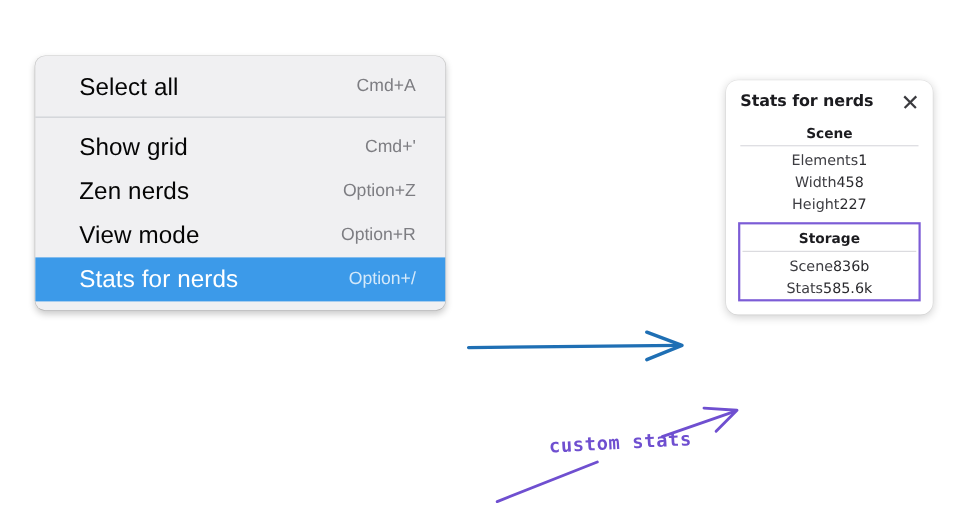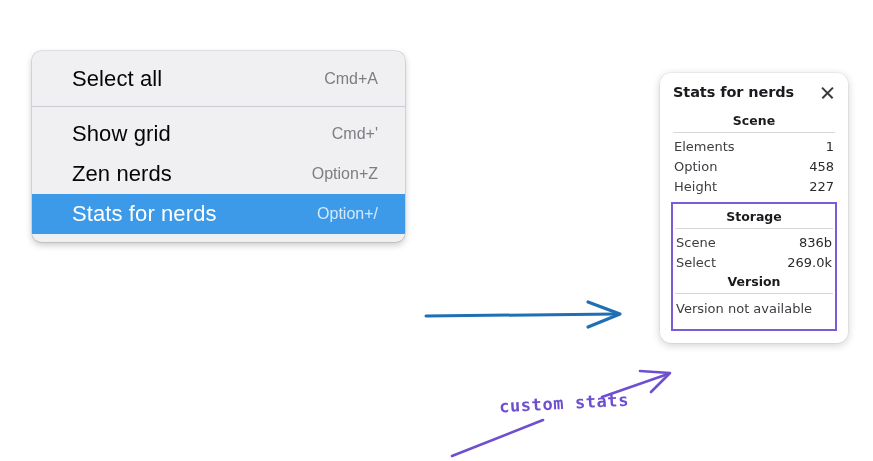--- a/index.html
+++ b/index.html
@@ -114,38 +114,38 @@
     color: #1b1b1f;
     padding: 1px 0 4px 0;
   }
   .hrule {
     height: 1px;
     background: #d8d8dc;
     margin: 0 2px 3px 2px;
   }
   .stat-row {
     display: flex;
-    justify-content: space-between;
+    justify-content: center;
     align-items: baseline;
     font-size: 13px;
     color: #3d3d42;
     padding: 2.5px 3px;
   }
   .stat-row .sr-value { color: #2a2a2e; }
   .note-row {
     font-size: 13px;
     color: #3d3d42;
     padding: 4px 3px 1px 3px;
   }
 
   
   .custom-box {
     border: 2px solid #7c5cd6;
     margin: 6px 0 0 0;
-    padding: 3px 0 12px 0;
+    padding: 3px 0 0 0;
     box-sizing: border-box;
   }
   .custom-box .section-head { padding-top: 2px; }
 
   
   .annotations {
     position: absolute;
     left: 0;
     top: 0;
     width: 873px;
@@ -181,20 +181,24 @@
 
   <div class="menu-group">
     <div class="menu-item">
       <span class="mi-label">Show grid</span>
       <span class="mi-shortcut">Cmd+'</span>
     </div>
     <div class="menu-item">
       <span class="mi-label">Zen nerds</span>
       <span class="mi-shortcut">Option+Z</span>
     </div>
+    <div class="menu-item">
+      <span class="mi-label">View mode</span>
+      <span class="mi-shortcut">Option+R</span>
+    </div>
     <div class="menu-item selected">
       <span class="mi-label">Stats for nerds</span>
       <span class="mi-shortcut">Option+/</span>
     </div>
   </div>
 
 </div>
 
 <div class="stats-panel">
 
@@ -204,48 +208,43 @@
   </div>
 
   <div>
     <div class="section-head">Scene</div>
     <div class="hrule"></div>
     <div class="stat-row">
       <span class="sr-label">Elements</span>
       <span class="sr-value">1</span>
     </div>
     <div class="stat-row">
-      <span class="sr-label">Option</span>
+      <span class="sr-label">Width</span>
       <span class="sr-value">458</span>
     </div>
     <div class="stat-row">
       <span class="sr-label">Height</span>
       <span class="sr-value">227</span>
     </div>
   </div>
 
   <div class="custom-box">
     <div>
       <div class="section-head">Storage</div>
       <div class="hrule"></div>
       <div class="stat-row">
         <span class="sr-label">Scene</span>
         <span class="sr-value">836b</span>
       </div>
       <div class="stat-row">
-        <span class="sr-label">Select</span>
-        <span class="sr-value">269.0k</span>
+        <span class="sr-label">Stats</span>
+        <span class="sr-value">585.6k</span>
       </div>
     </div>
 
-    <div>
-      <div class="section-head">Version</div>
-      <div class="hrule"></div>
-      <div class="note-row">Version not available</div>
-    </div>
   </div>
 
 </div>
 
 <svg class="annotations" width="873" height="461" viewBox="0 0 873 461" xmlns="http://www.w3.org/2000/svg">
 
   <g>
     <path d="M426 316 L617 314" stroke="#1f6fb4" stroke-width="3" fill="none" stroke-linecap="round"></path>
     <path d="M588 302 L620 314 L588 327" stroke="#1f6fb4" stroke-width="3.2" fill="none" stroke-linecap="round" stroke-linejoin="round"></path>
   </g>

